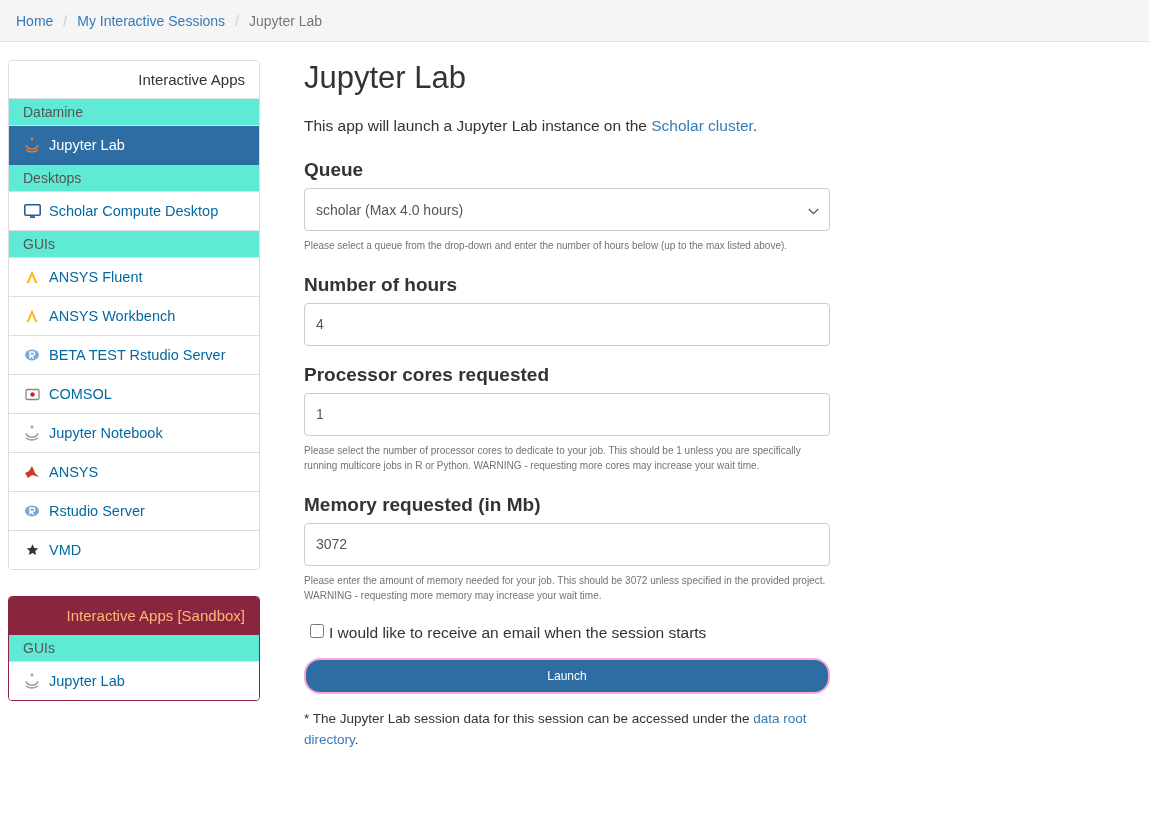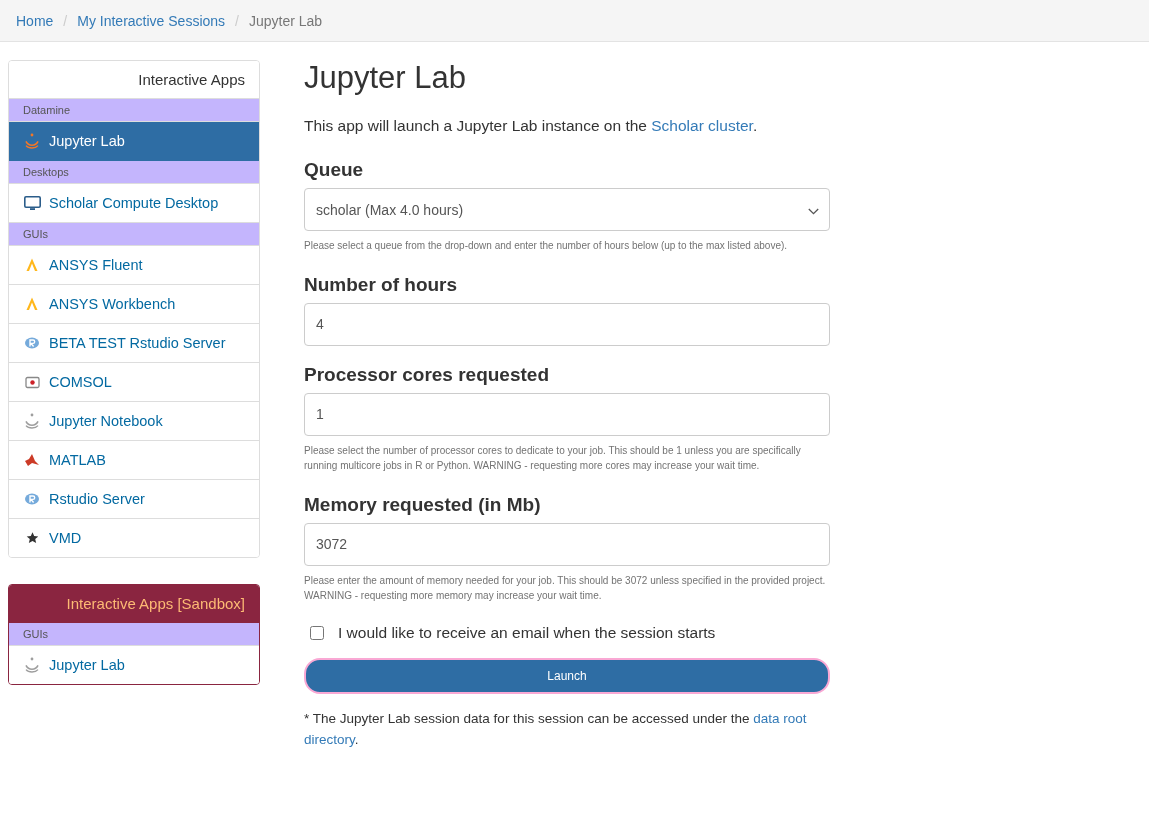--- a/index.html
+++ b/index.html
@@ -73,23 +73,23 @@
     font-size: 14.5px;
     border-bottom: 1px solid #dddddd;
     display: flex;
     align-items: center;
     gap: 8px;
     color: #0369a1;
     background: #ffffff;
   }
   .list-item:last-child { border-bottom: none; }
   .list-header {
-    background: #c4b5fd;
+    background: #5eead4;
     color: #555555;
-    font-size: 11px;
+    font-size: 14px;
     padding: 5px 14px;
   }
   .list-item.active {
     background: #2e6da4;
     color: #ffffff;
     border-color: #2e6da4;
   }
   .ic {
     width: 18px; height: 18px;
     display: inline-flex;
@@ -151,22 +151,21 @@
   }
   .help-block {
     color: #737373;
     font-size: 10px;
     line-height: 1.55;
     margin: 7px 0 20px 0;
   }
   .group { margin-bottom: 18px; }
   .checkbox-row {
     display: flex;
-    align-items: center;
-    gap: 14px;
+    gap: 5px;
     margin: 4px 0 16px 6px;
     font-size: 15.5px;
   }
   .checkbox-row input {
     width: 14px; height: 14px;
     margin: 0;
   }
   .btn-launch {
     display: block;
     width: 100%;
@@ -280,21 +279,21 @@
           </span>
           <span>Jupyter Notebook</span>
         </li>
 
         <li class="list-item">
           <span class="ic">
             <svg width="16" height="16" viewBox="0 0 16 16">
                 <path d="M1 9 L5 7 L8 2 L11 9 L15 13 L8 11 L4 14 Z" fill="#cc3b27"></path>
               </svg>
           </span>
-          <span>MATLAB</span>
+          <span>ANSYS</span>
         </li>
 
         <li class="list-item">
           <span class="ic">
             <svg width="16" height="16" viewBox="0 0 16 16">
                 <ellipse cx="8" cy="8" rx="7" ry="5.4" fill="#75aadb"></ellipse>
                 <path d="M6 11.5 V5 h3 a1.7 1.7 0 0 1 0 3.4 H7 l2.6 3.1" stroke="#ffffff" stroke-width="1.4" fill="none"></path>
               </svg>
           </span>
           <span>Rstudio Server</span>

